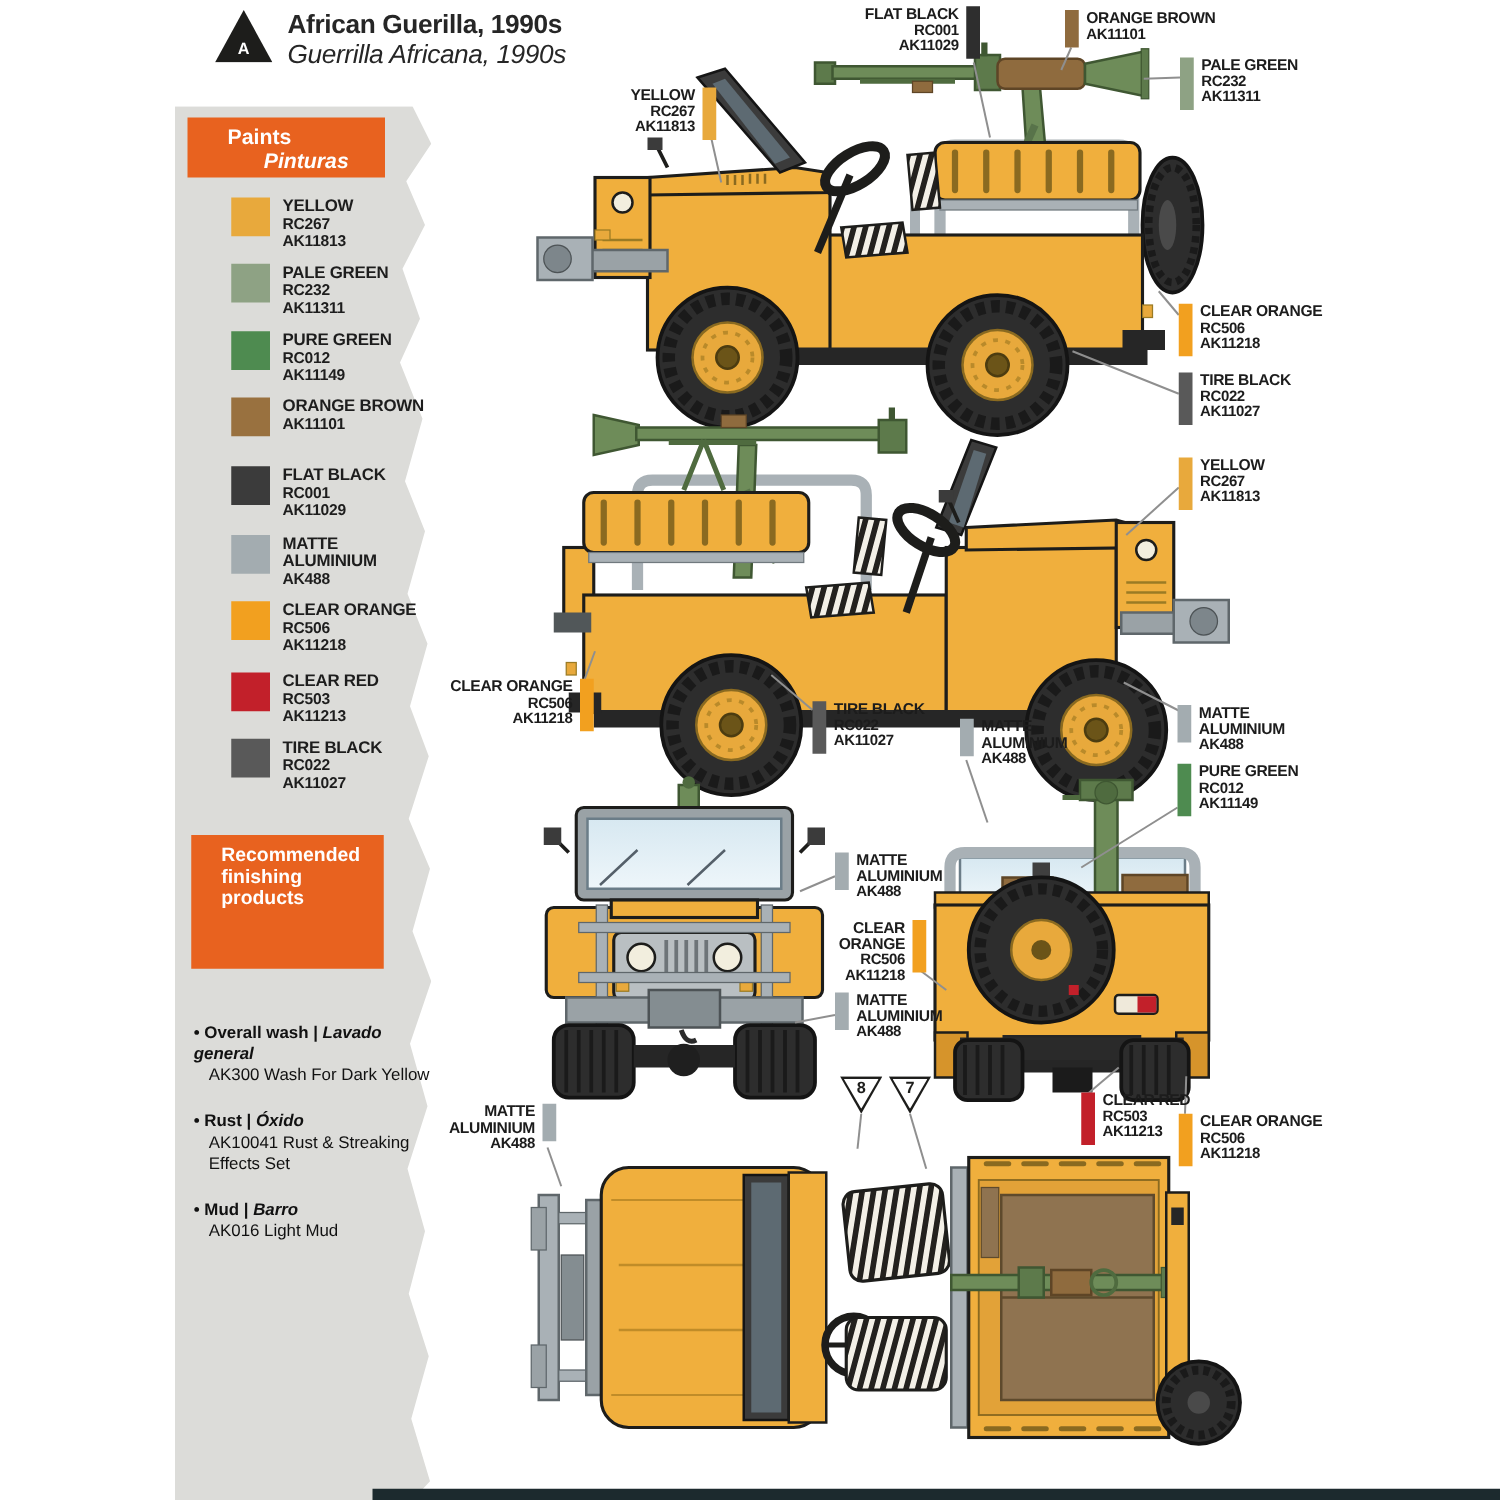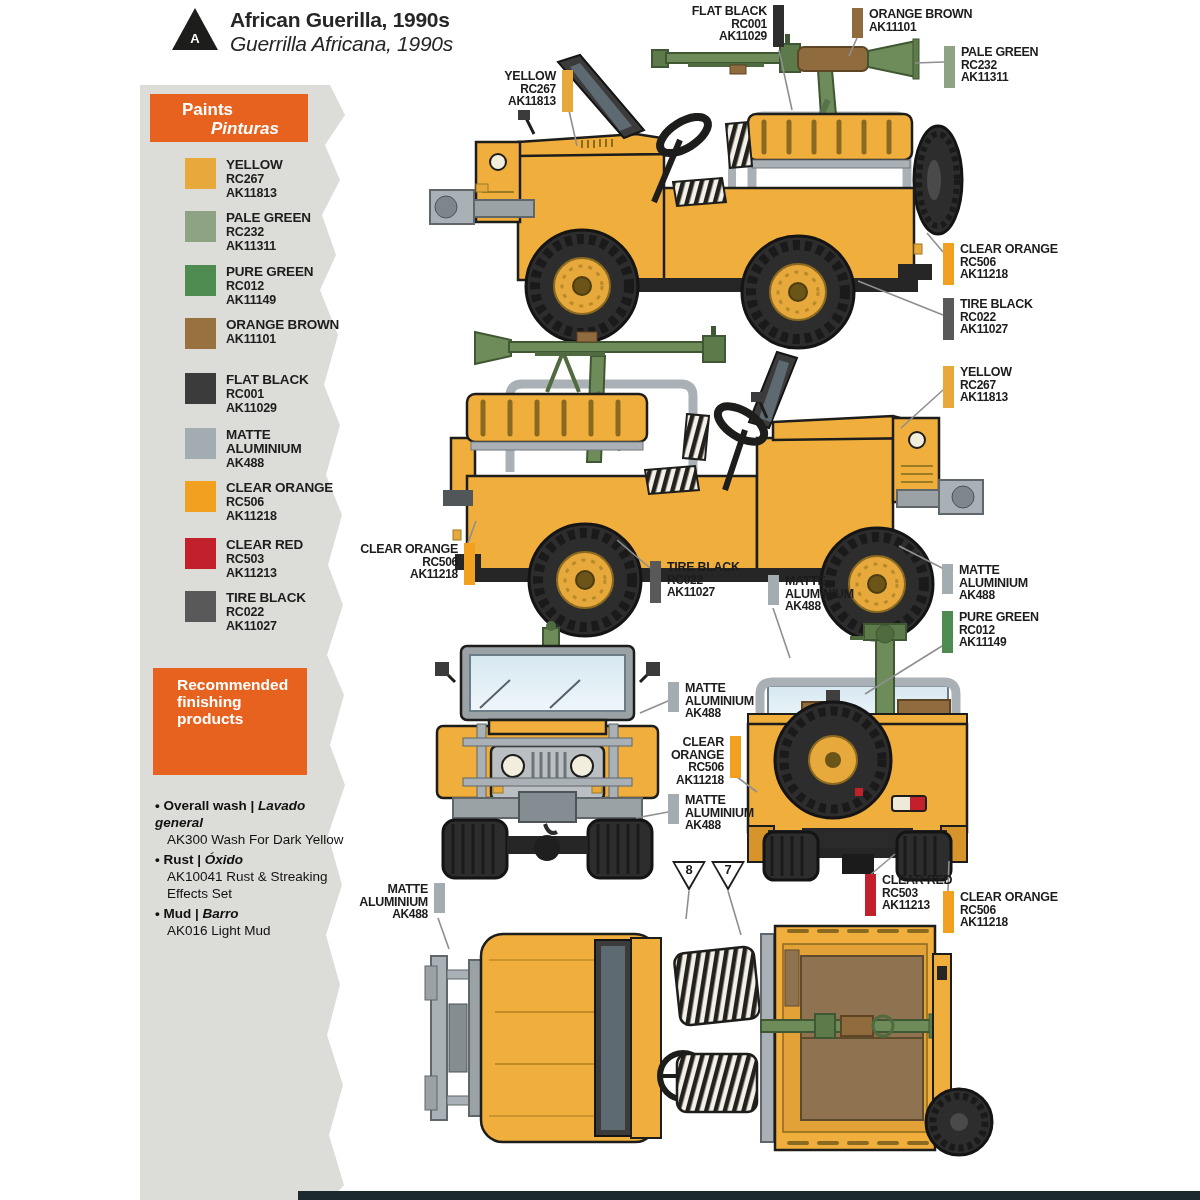--- a/index.html
+++ b/index.html
@@ -26,21 +26,21 @@
   .paints-head .es{font-size:17px;font-weight:800;font-style:italic;line-height:19px;text-align:center;}
   .paint-item{left:185px;width:160px;display:flex;gap:10px;}
   .paint-sw{width:31px;height:31px;flex:0 0 31px;}
   .paint-txt{color:#1d1d1d;letter-spacing:-0.2px;}
   .paint-txt .nm{font-size:13.5px;font-weight:800;line-height:14px;}
   .paint-txt .cd{font-size:12.5px;font-weight:600;line-height:14px;}
   .rec-head{left:153px;top:652px;width:154px;height:107px;padding:8px 0 0 24px;box-sizing:border-box;margin-top:16px;}
   .rec-head .en{font-size:15.5px;font-weight:800;line-height:17px;}
   .rec-head .es{font-size:15.5px;font-weight:800;font-style:italic;line-height:17px;margin-top:9px;}
   .fin-list{left:155px;top:797px;width:195px;color:#111;font-size:13.5px;line-height:17px;}
-  .fin-item{margin-bottom:3px;}
+  .fin-item{margin-bottom:3px;margin-top:20px;}
   .fin-item .b{font-weight:800;}
   .fin-item .bi{font-weight:800;font-style:italic;}
   .fin-item .sub{padding-left:12px;font-weight:500;}
   
   .callout{position:absolute;display:flex;gap:6px;align-items:flex-start;}
   .callout .bar{width:11px;flex:0 0 11px;}
   .callout .bar.h2{height:30px;}
   .callout .bar.h3{height:42px;}
   .callout .txt{color:#1c1c1c;letter-spacing:-0.3px;}
   .callout .co-name{font-size:12.5px;font-weight:800;line-height:12.5px;}

